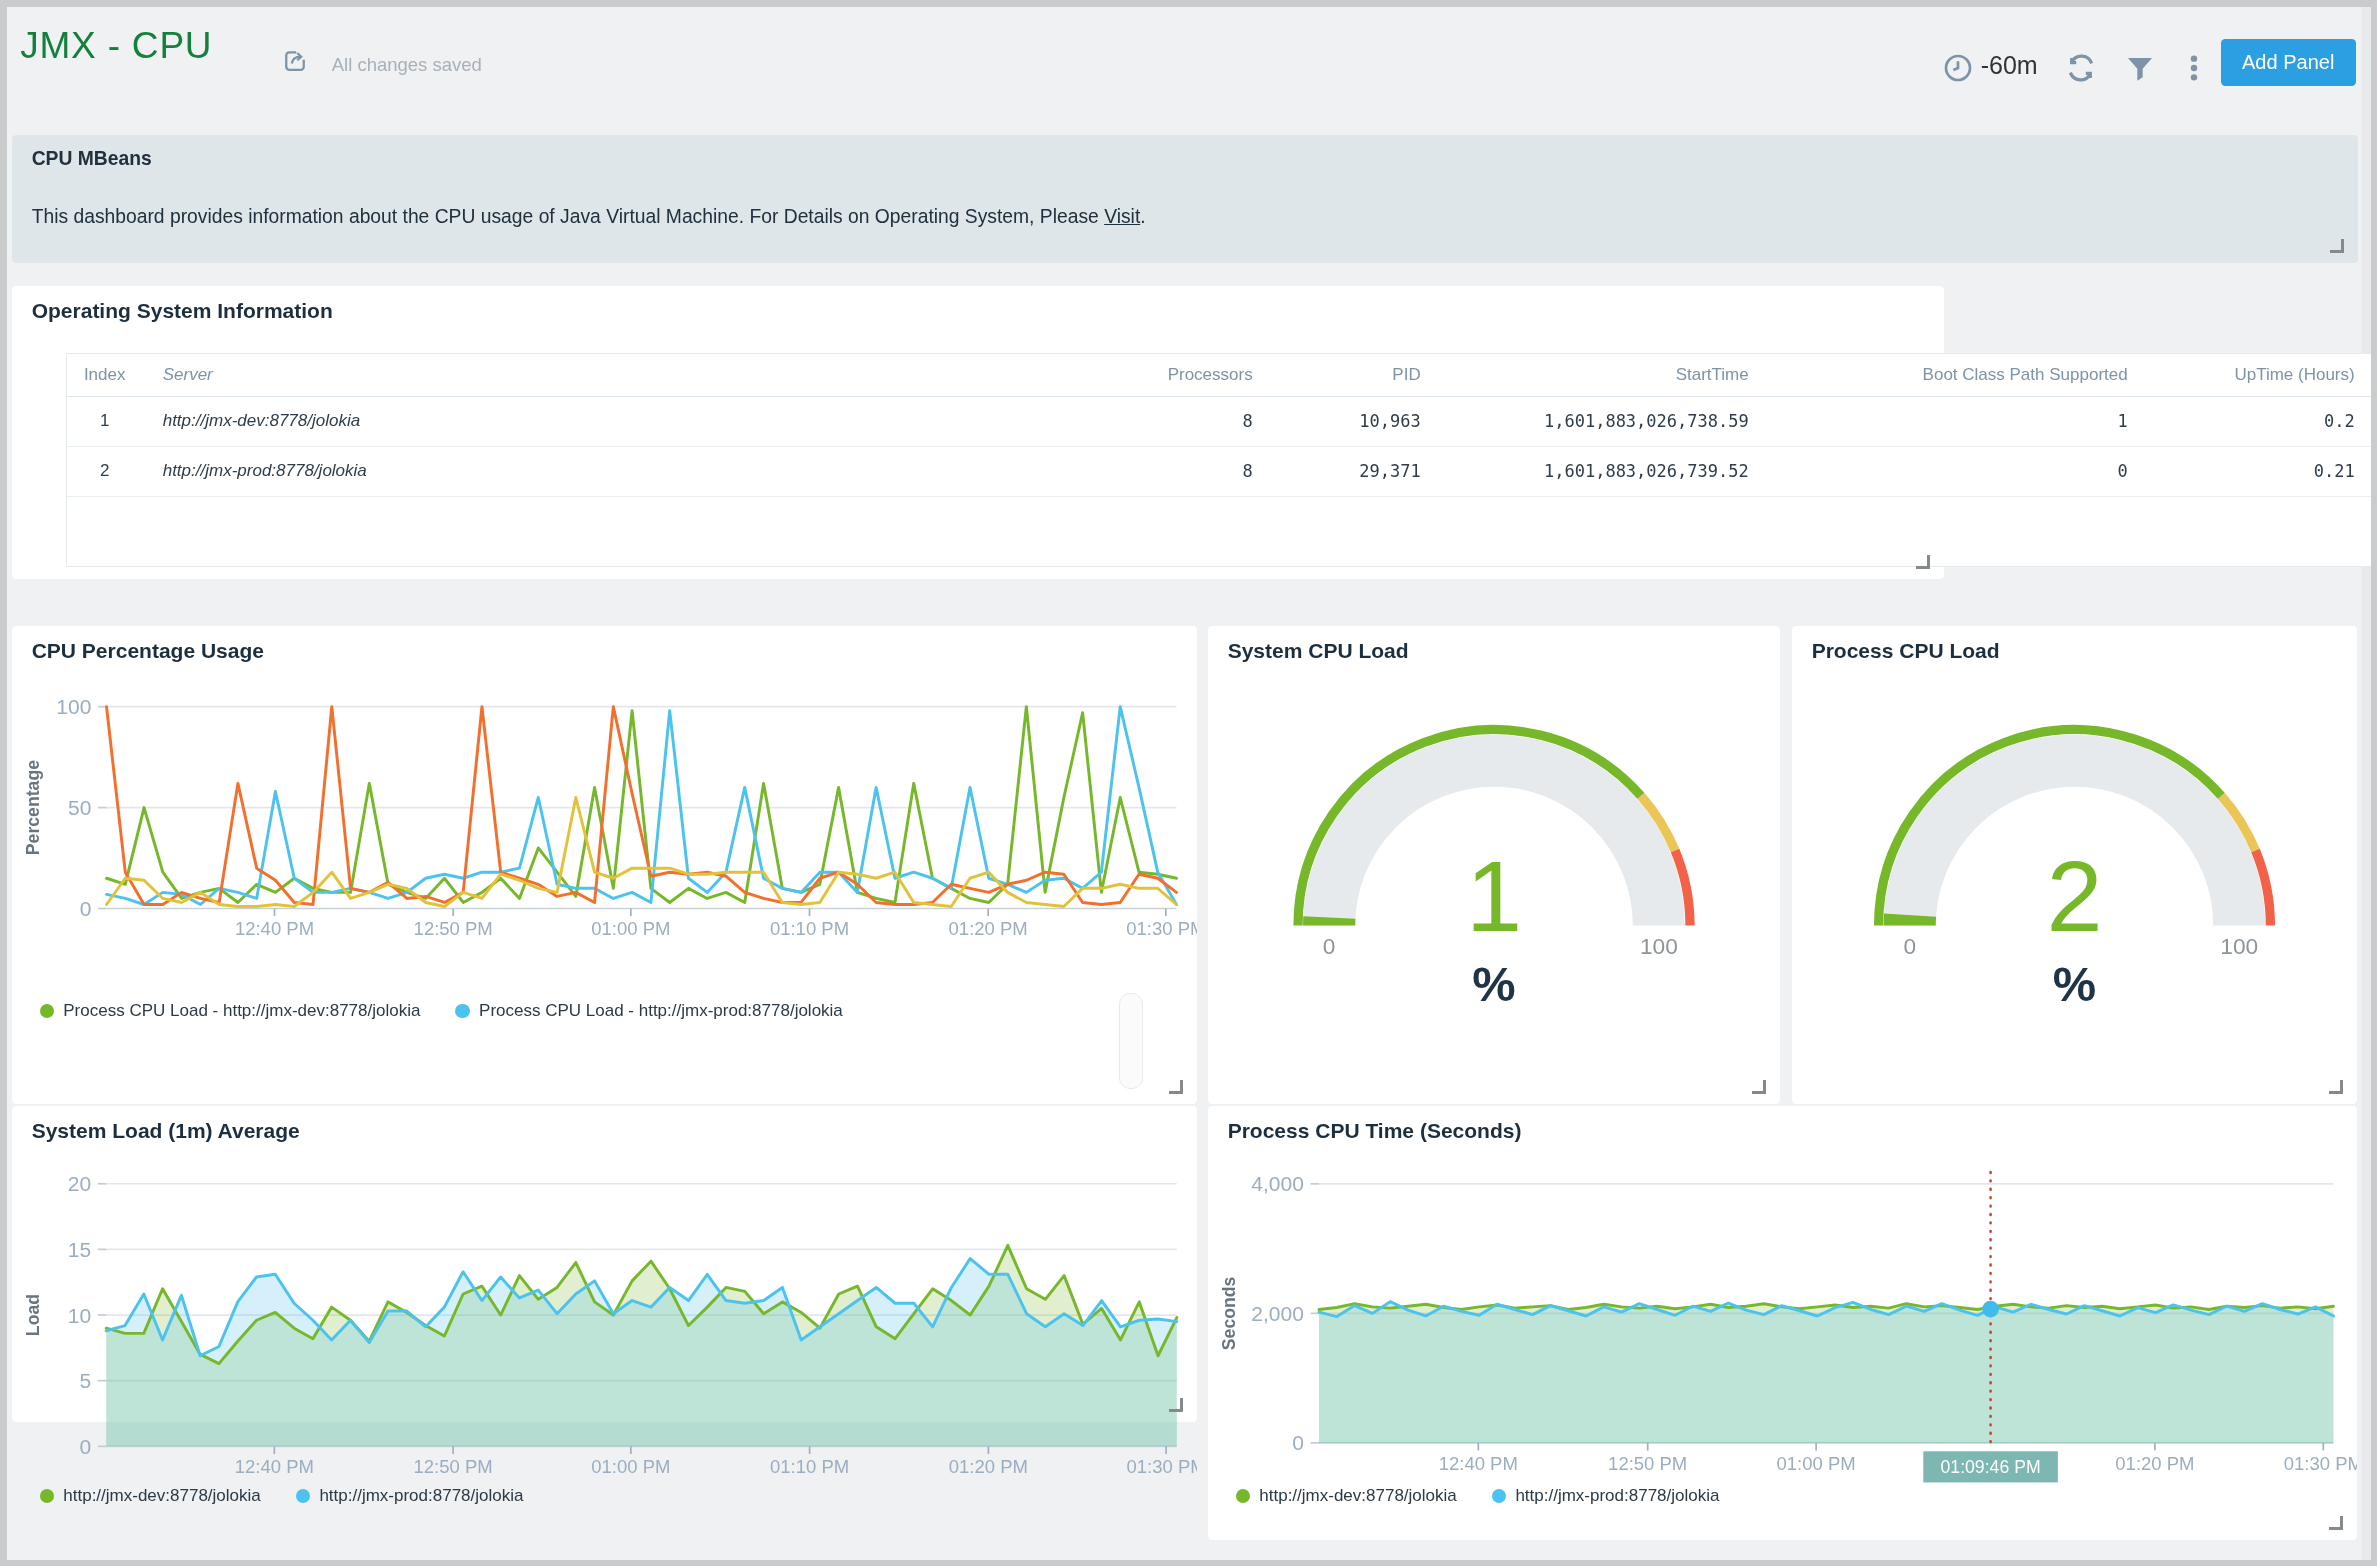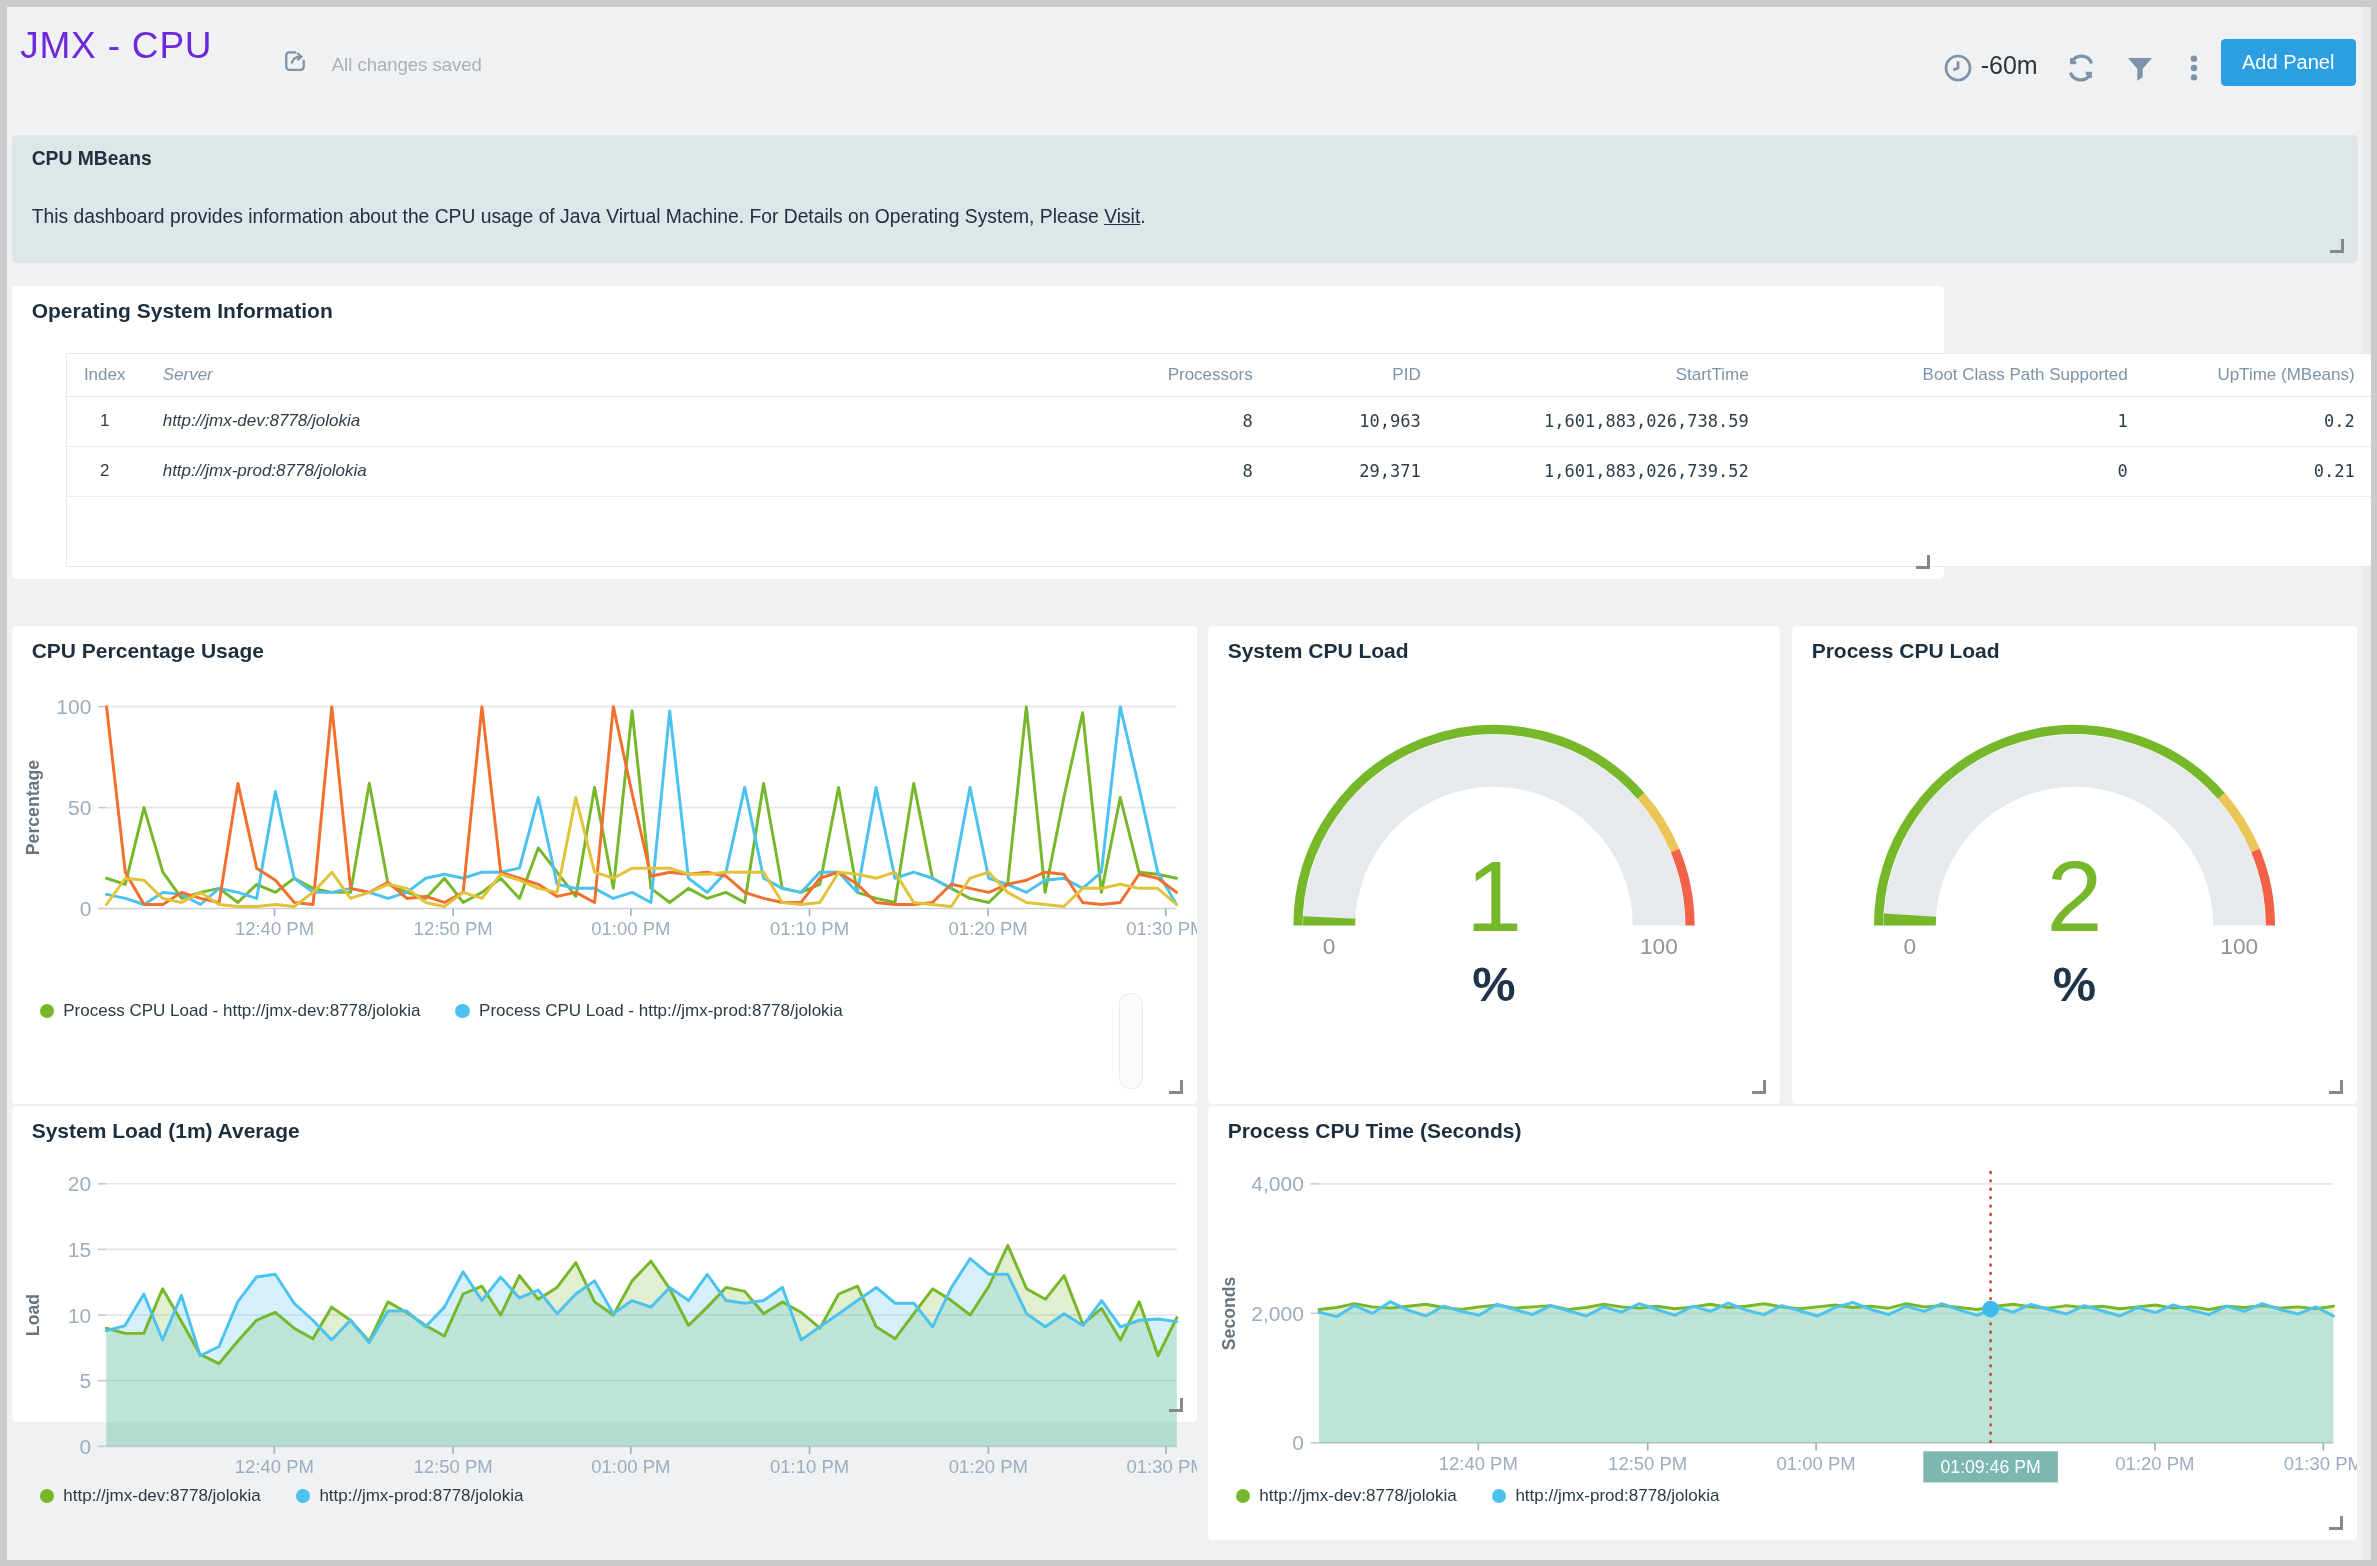--- a/index.html
+++ b/index.html
@@ -6,21 +6,21 @@
   body{
     width:2377px;height:1566px;position:relative;
     background:#c9cbcd;
     font-family:"Liberation Sans",sans-serif;
     -webkit-font-smoothing:antialiased;
   }
   .screen{position:absolute;left:6.7px;top:6.7px;width:2364px;height:1553px;background:#eff1f3;overflow:hidden;}
   .scroll-track{position:absolute;right:0;top:0;width:8.4px;height:100%;background:#e7e9ea;}
 
   
-  .page-title{position:absolute;left:13.5px;top:18.5px;font-size:37px;font-weight:300;color:#6d28d9;letter-spacing:0.8px;}
+  .page-title{position:absolute;left:13.5px;top:18.5px;font-size:37px;font-weight:300;color:#15803d;letter-spacing:0.8px;}
   .share-icon{position:absolute;left:273px;top:39px;width:30px;height:30px;cursor:pointer;}
   .save-status{position:absolute;left:325px;top:47px;font-size:18.5px;color:#a8b0b9;}
   .hicon{position:absolute;top:45px;width:32px;height:32px;cursor:pointer;}
   .time-range{position:absolute;left:1974px;top:44px;font-size:25px;font-weight:500;color:#2f3438;}
   .add-panel-btn{position:absolute;left:2214px;top:32px;width:135px;height:47px;background:#2b9fe2;border:none;border-radius:4.2px;
     color:#fff;font-size:20px;font-family:"Liberation Sans",sans-serif;cursor:pointer;}
 
   
   .panel{position:absolute;background:#fff;border-radius:4.2px;}
   .panel-title{position:absolute;left:20px;top:13.5px;font-size:21px;font-weight:600;color:#1d2f3e;}
@@ -111,21 +111,21 @@
             <col style="width:227px">
         </colgroup>
         <thead>
             <tr id="os-thead-row">
               <th class="c-idx">Index</th>
               <th class="c-server">Server</th>
               <th class="c-num">Processors</th>
               <th class="c-num">PID</th>
               <th class="c-num">StartTime</th>
               <th class="c-num">Boot Class Path Supported</th>
-              <th class="c-num">UpTime (MBeans)</th>
+              <th class="c-num">UpTime (Hours)</th>
             </tr>
           </thead>
         <tbody id="os-tbody">
             <tr>
               <td class="c-idx">1</td>
               <td class="c-server">http://jmx-dev:8778/jolokia</td>
               <td class="c-num">8</td>
               <td class="c-num">10,963</td>
               <td class="c-num">1,601,883,026,738.59</td>
               <td class="c-num">1</td>

